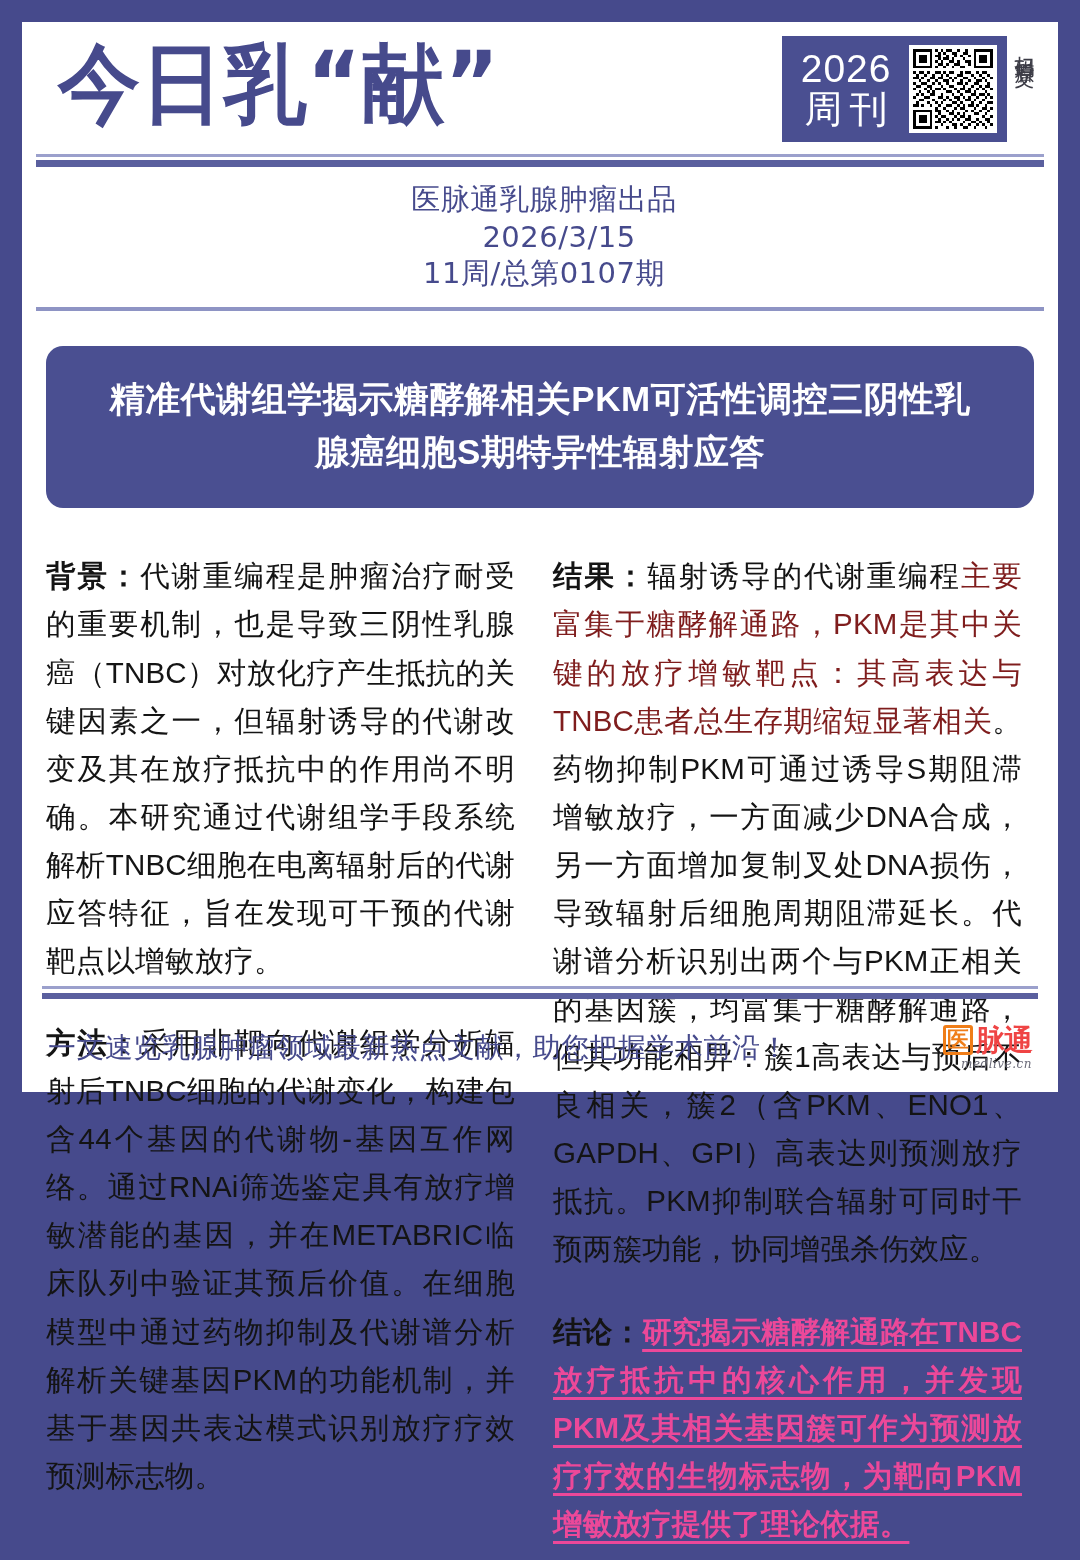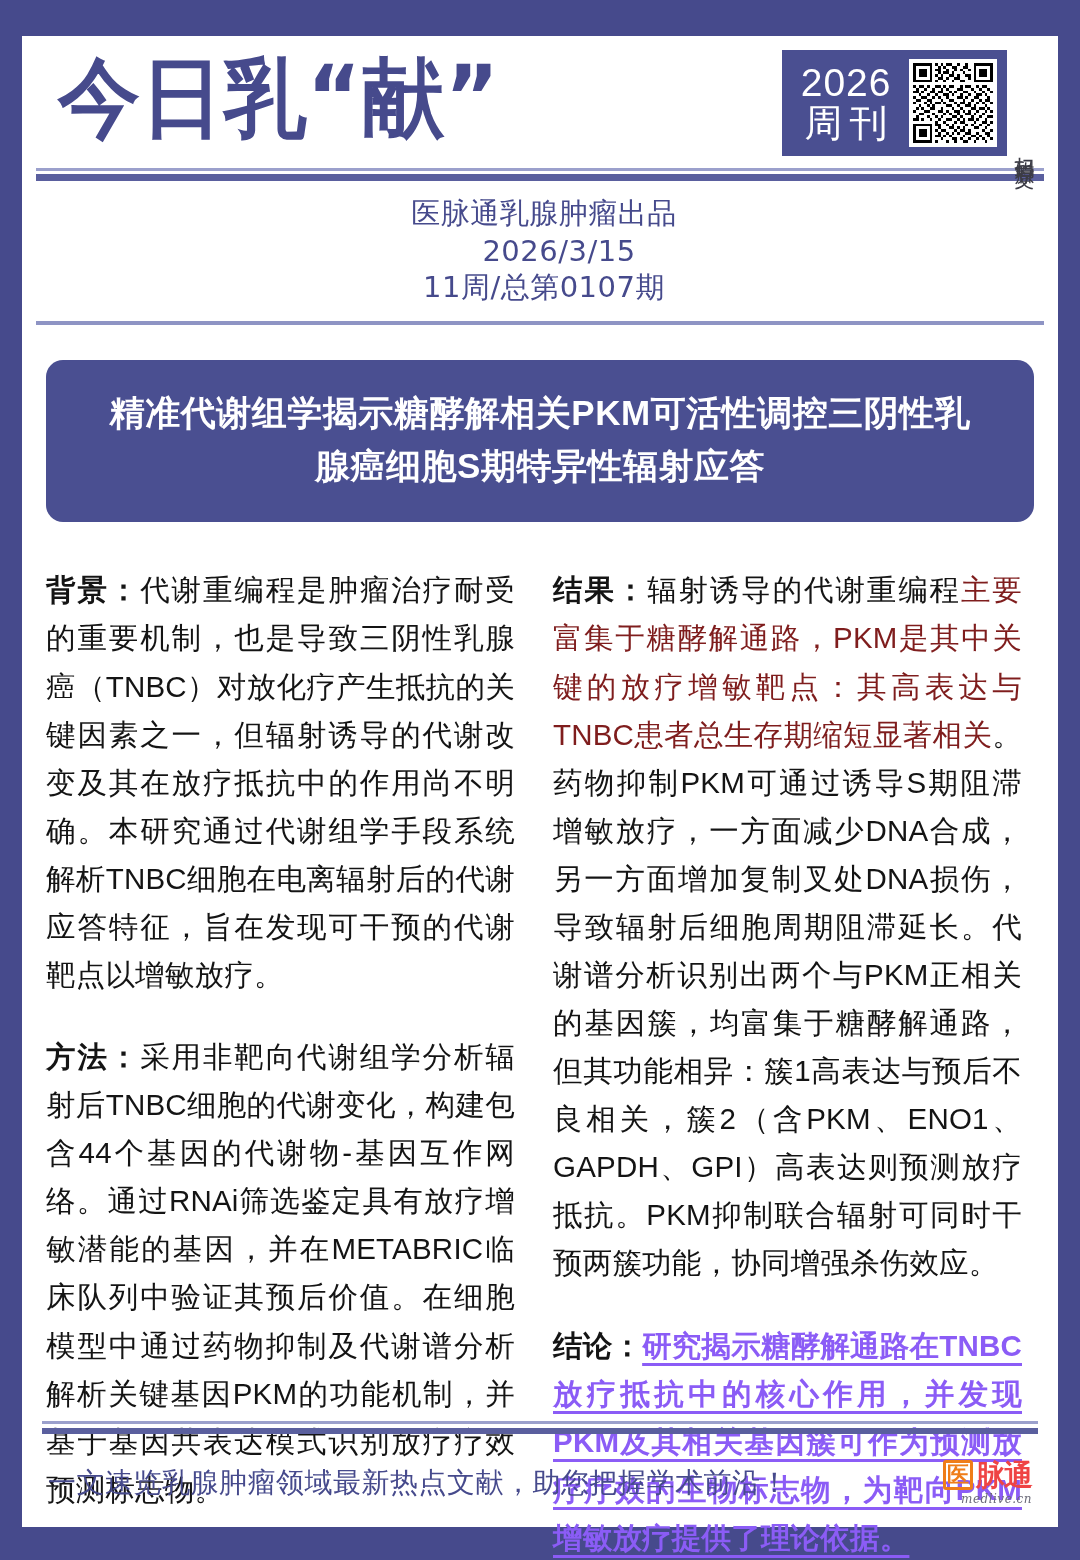--- a/index.html
+++ b/index.html
@@ -15,23 +15,22 @@
     position: relative;
     overflow: hidden;
   }
 
   
   .page {
     position: absolute;
     left: 22px;
     top: 22px;
     width: 1036px;
-    height: 1491px;
+    height: 1070px;
     background: #ffffff;
-    margin-top: 14px;
   }
 
   
   .masthead {
     position: relative;
     height: 132px;
     padding: 8px 22px 0 36px;
     display: flex;
     align-items: flex-start;
     justify-content: space-between;
@@ -45,21 +44,21 @@
     letter-spacing: 1px;
     line-height: 1.25;
     white-space: nowrap;
     transform: scaleY(1.06);
     transform-origin: left top;
   }
 
   
   .issue-block {
     display: flex;
-    align-items: flex-end;
+    align-items: flex-start;
     gap: 7px;
     margin-top: 6px;
   }
 
   .issue-card {
     background: #4a4f91;
     display: flex;
     align-items: center;
     gap: 8px;
     padding: 8px 10px;
@@ -180,21 +179,21 @@
     color: #141414;
   }
 
   .hl {
     color: #7f1d1d;
     font-weight: normal;
   }
 
   .concl {
     font-weight: bold;
-    color: #8b5cf6;
+    color: #ec4899;
     text-decoration: underline;
     text-underline-offset: 7px;
     text-decoration-thickness: 3px;
   }
 
   
   .footer {
     position: absolute;
     left: 0;
     right: 0;

